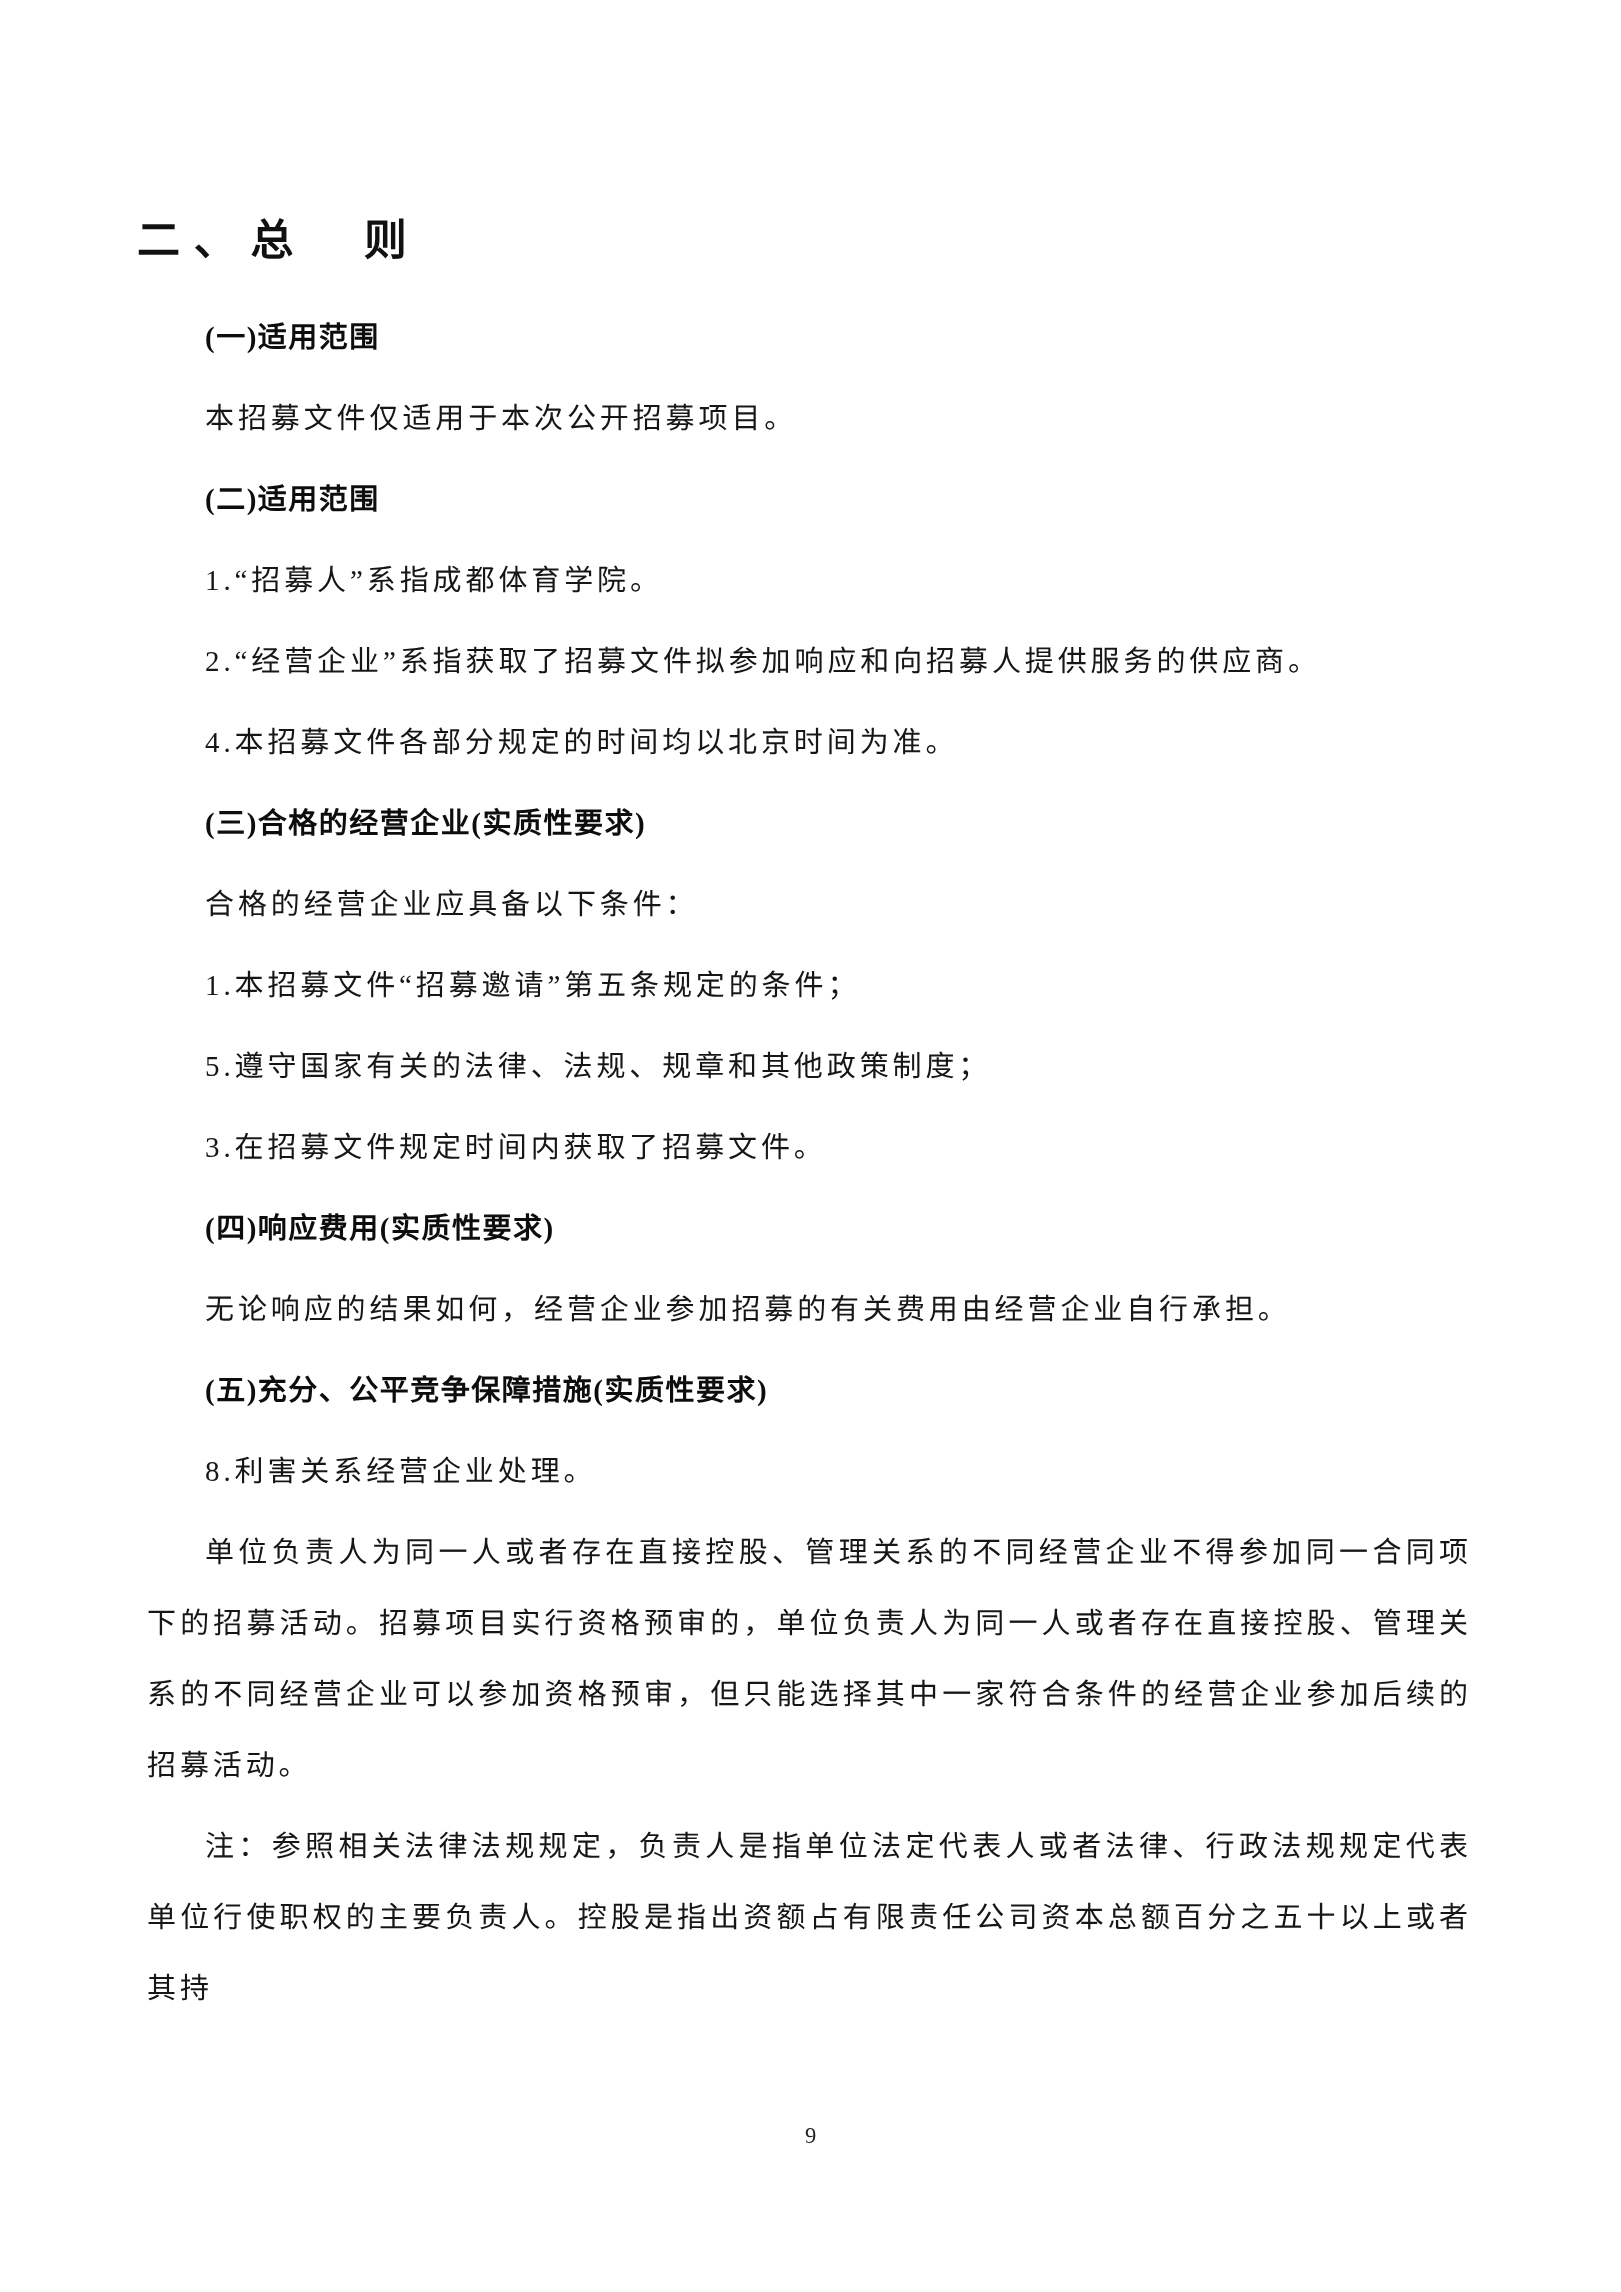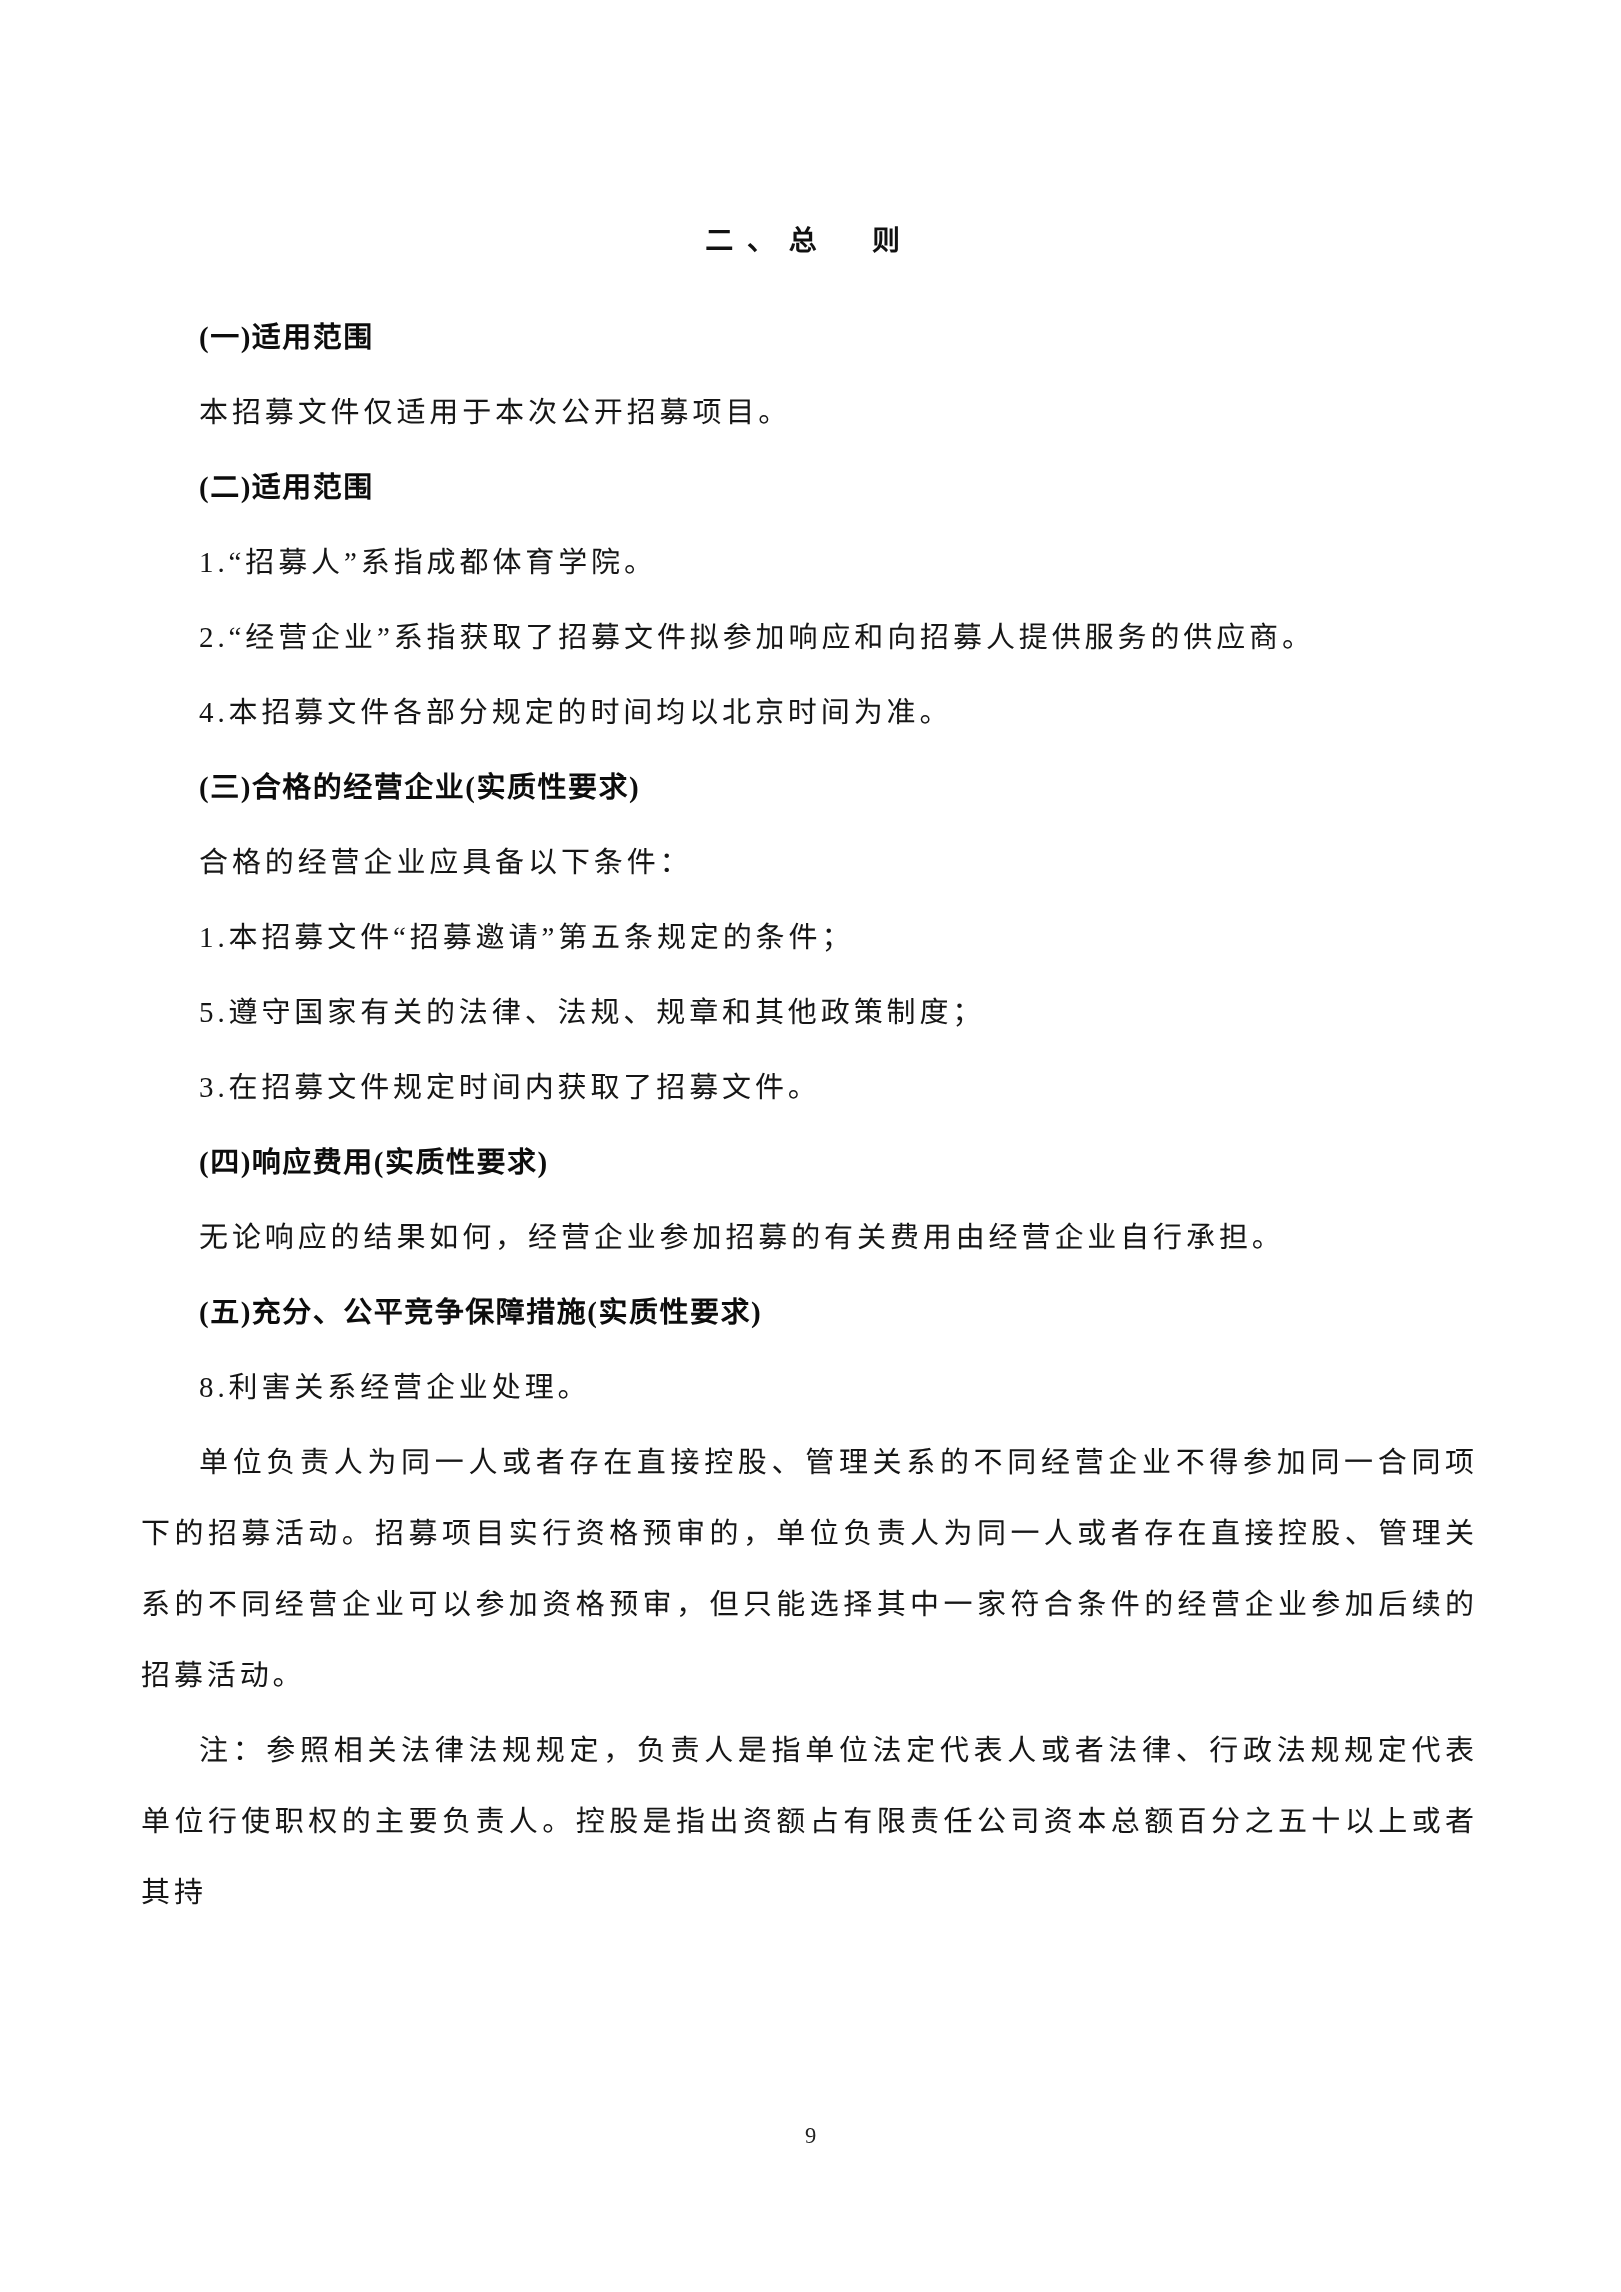--- a/index.html
+++ b/index.html
@@ -15,30 +15,29 @@
     background: #ffffff;
     overflow: hidden;
     font-family: "Liberation Serif", "DejaVu Serif", serif;
     color: #151515;
   }
   .content {
     padding: 194px 139px 0 137px;
   }
   .doc-title {
     margin: 0 0 13.7px 0;
-    text-align: center;
-    font-size: 28px;
+    font-size: 43px;
     font-weight: 700;
     letter-spacing: 13.7px;
     line-height: 94px;
     color: #111111;
     white-space: pre;
   }
   .doc-body p {
-    margin: 4px;
+    margin: 10px;
     font-size: 29px;
     line-height: 71px;
     letter-spacing: 3.9px;
     text-align: justify;
     text-indent: 2em;
     color: #161616;
   }
   .doc-body p.heading {
     font-weight: 700;
     letter-spacing: 1.5px;

